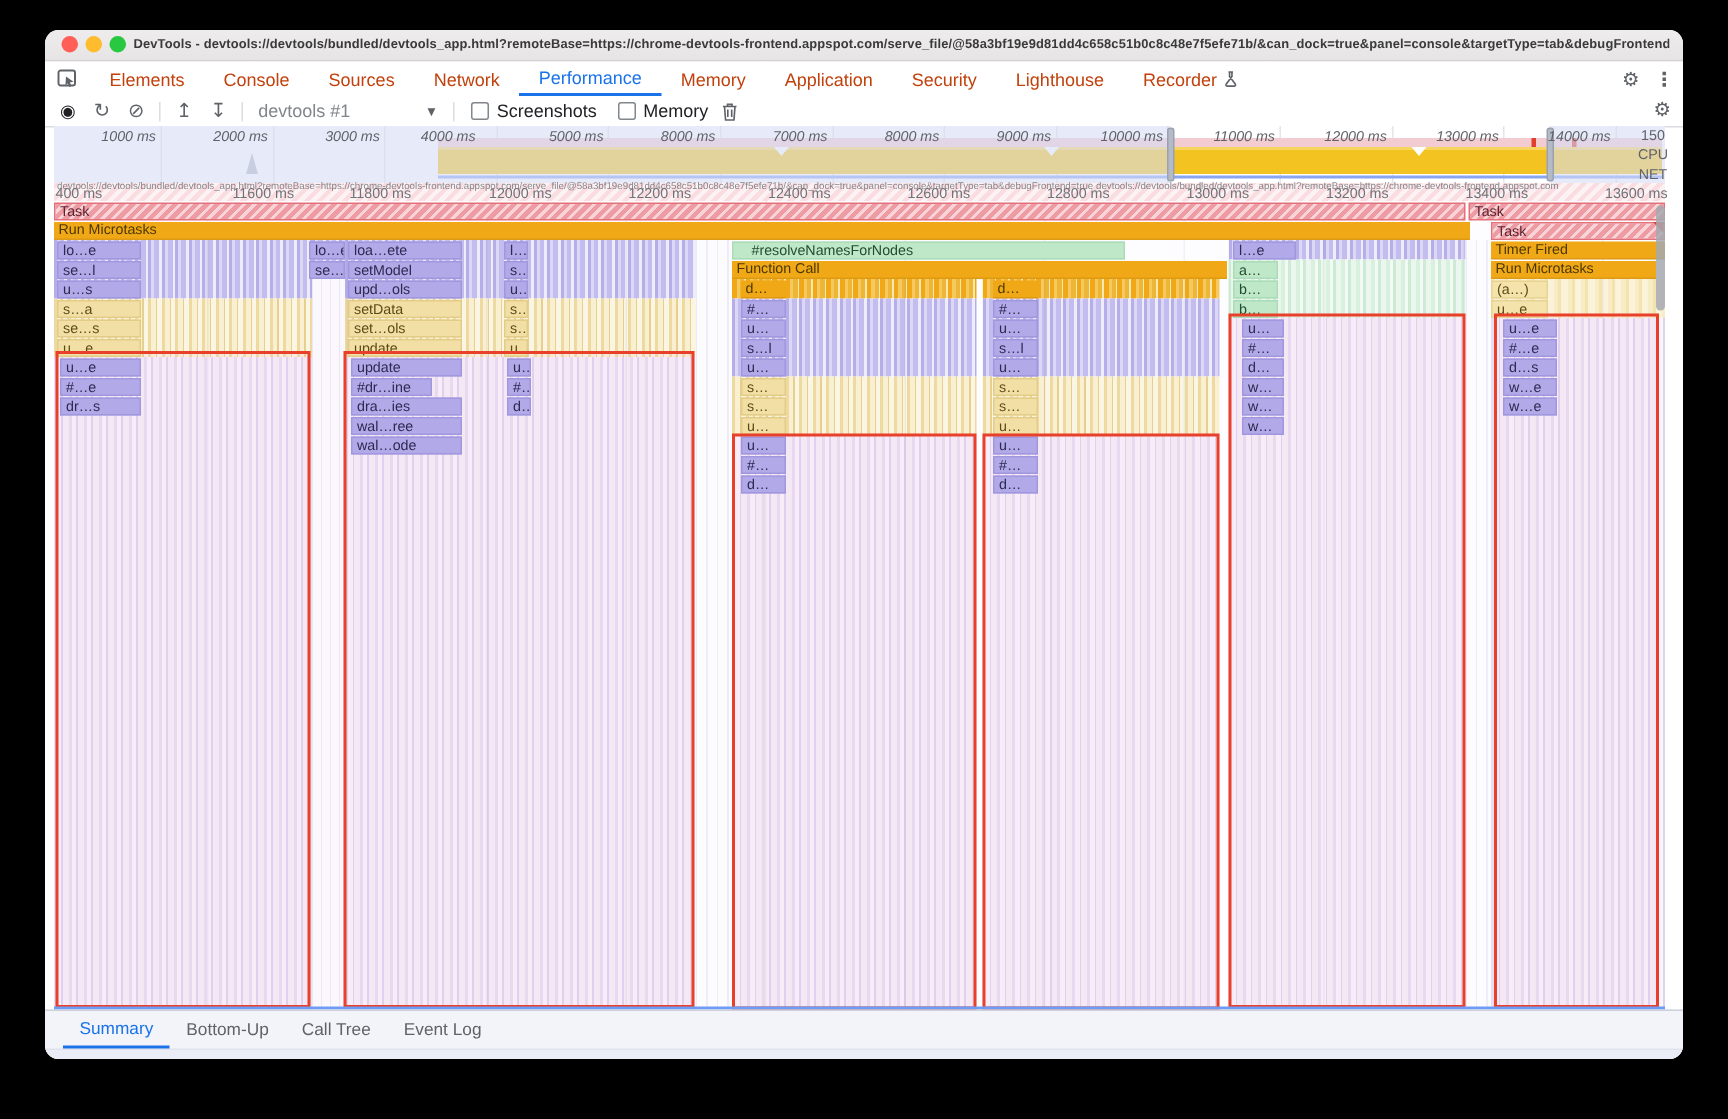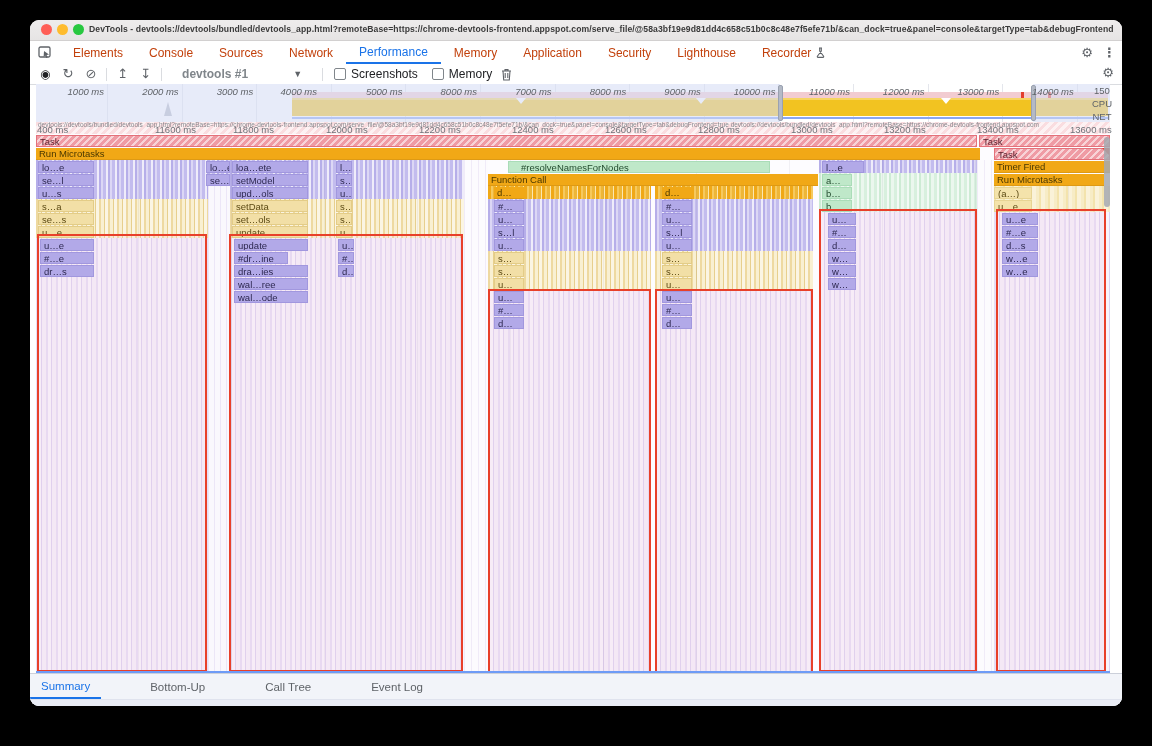--- a/index.html
+++ b/index.html
@@ -25,21 +25,21 @@
   .flask{margin-left:5px;}
   #tabbar-right{position:absolute;right:6px;top:21px;height:23px;display:flex;align-items:center;gap:10px;}
   .gicon{color:#5f6368;font-size:13px;line-height:13px;}
   .kebab{color:#5f6368;font-size:13px;font-weight:700;}
   
   #toolbar{position:absolute;left:0;top:44px;width:100%;height:20px;background:#fff;
     border-bottom:1px solid #dadce0;display:flex;align-items:center;}
   .tb-icon{color:#5f6368;font-size:13px;line-height:14px;margin:0 6px;}
   #record-icon{color:#202124;font-size:12px;margin-left:10px;}
   .tb-sep{width:1px;height:13px;background:#dadce0;margin:0 4px;}
-  #profile-select{display:flex;align-items:center;color:#80868b;font-size:12px;margin:0 16px;width:120px;font-weight:bold;}
+  #profile-select{display:flex;align-items:center;color:#80868b;font-size:12px;margin:0 6px;width:120px;}
   #profile-select .caret{margin-left:auto;font-size:9px;color:#5f6368;}
   .cb{display:flex;align-items:center;margin:0 7px;font-size:12px;color:#202124;}
   .cb .box{width:10px;height:10px;border:1px solid #80868b;border-radius:2px;margin-right:5px;background:#fff;}
   #toolbar-gear{position:absolute;right:8px;top:46px;}
   
   #overview{position:absolute;left:6px;top:64px;width:1074px;height:38px;background:#fff;overflow:hidden;font-style:italic;}
   .ov-grid{position:absolute;top:0;width:1px;height:38px;background:#e4e6ec;}
   .ov-tick{position:absolute;top:2px;font-size:9.5px;color:#5f6368;white-space:nowrap;}
   #ov-pinkband{position:absolute;left:256px;top:8px;width:816px;height:6px;background:#f2ccd1;}
   #ov-cpu{position:absolute;left:256px;top:14px;width:816px;height:18px;background:#f2c321;}
@@ -84,21 +84,21 @@
   .bar.c-pale{background:#f2dfa6;color:#5c4a14;border:1px solid #e3cc87;}
   .bar.c-green{background:#bfe8c9;color:#234b2e;border:1px solid #aadcb8;}
   .bar.c-paley2{background:#f4e3ab;color:#5c4a14;border:1px solid #e7d494;}
   .tri{position:absolute;width:0;height:0;border-left:7px solid transparent;border-top:7px solid #e23e2e;z-index:5;}
   #vscroll{position:absolute;left:1068px;top:3px;width:6px;height:70px;background:#a5a9b0;border-radius:3px;
     opacity:.85;z-index:7;}
   #flame-bottom-line{position:absolute;left:0;top:537px;width:1074px;height:2px;background:#6e9bf6;z-index:7;}
   
   #bottombar{position:absolute;left:0;top:653px;width:100%;height:33px;background:#f2f4f9;
     border-top:1px solid #ccd0da;}
-  #bottom-tabs{display:flex;height:25px;align-items:stretch;padding-left:0;border-bottom:1px solid #e0e3ee;gap:38px;}
+  #bottom-tabs{display:flex;height:25px;align-items:stretch;padding-left:12px;border-bottom:1px solid #e0e3ee;}
   .b-tab{padding:0 11px;font-size:11.5px;color:#5f6368;display:flex;align-items:center;}
   .b-tab.active{color:#1a73e8;border-bottom:2px solid #1a73e8;}
   #bottom-strip{height:7px;background:#eaedf6;}
   svg{display:block;}
 </style>
 </head>
 <body>
 
 <div id="stage">
   <div id="win">
@@ -291,21 +291,21 @@
       <div id="flame-bars">
           <div class="bar c-task" style="left: 0px; top: 0.5px; width: 941px;">Task</div>
           <div class="bar c-task" style="left: 943px; top: 0.5px; width: 131px;">Task</div>
           <div class="bar c-amber" style="left: 0px; top: 13.5px; width: 944px;">Run Microtasks</div>
           <div class="bar c-task" style="left: 958px; top: 13.5px; width: 116px;">Task</div>
           <div class="tri" style="left: 1066px; top: 14px;"></div>
           <div class="bar c-purple" style="left: 2px; top: 26.5px; width: 56px;">lo…e</div>
           <div class="bar c-purple" style="left: 170px; top: 26.5px; width: 24px;">lo…e</div>
           <div class="bar c-purple" style="left: 196px; top: 26.5px; width: 76px;">loa…ete</div>
           <div class="bar c-purple" style="left: 300px; top: 26.5px; width: 16px;">l…</div>
-          <div class="bar c-green" style="left: 472px; top: 26.5px; width: 262px; padding-left: 12px;">#resolveNamesForNodes</div>
+          <div class="bar c-green" style="left: 452px; top: 26.5px; width: 262px; padding-left: 12px;">#resolveNamesForNodes</div>
           <div class="bar c-purple" style="left: 786px; top: 26.5px; width: 42px;">l…e</div>
           <div class="bar c-amber" style="left: 958px; top: 26.5px; width: 116px;">Timer Fired</div>
           <div class="bar c-purple" style="left: 2px; top: 39.5px; width: 56px;">se…l</div>
           <div class="bar c-purple" style="left: 170px; top: 39.5px; width: 24px;">se…l</div>
           <div class="bar c-purple" style="left: 196px; top: 39.5px; width: 76px;">setModel</div>
           <div class="bar c-purple" style="left: 300px; top: 39.5px; width: 16px;">s…l</div>
           <div class="bar c-amber" style="left: 452px; top: 39.5px; width: 330px;">Function Call</div>
           <div class="bar c-green" style="left: 786px; top: 39.5px; width: 30px;">a…</div>
           <div class="bar c-amber" style="left: 958px; top: 39.5px; width: 110px;">Run Microtasks</div>
           <div class="bar c-purple" style="left: 2px; top: 52.5px; width: 56px;">u…s</div>

